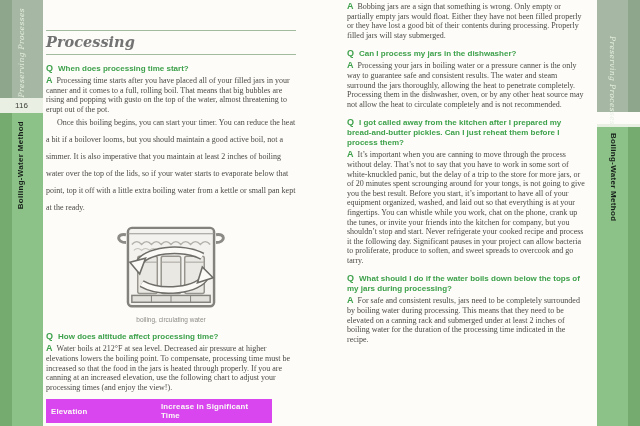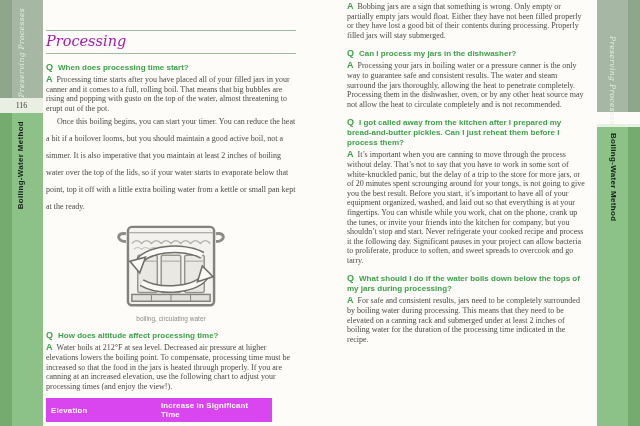--- a/index.html
+++ b/index.html
@@ -32,21 +32,21 @@
   .sidebar-right .tab-label-serif{left:11px;top:36px;}
   .sidebar-right .tab-label-sans{left:12px;top:6px;}
 
   
   .col{position:absolute;top:0;color:#4b4a44;}
   .col-left{left:46px;width:250px;}
   .col-right{left:347px;width:238px;}
 
   .section-title{margin:30px 0 0 0;border-top:1px solid #a2bb9e;border-bottom:1px solid #a2bb9e;
                  padding:2px 0 4px 0;font-family:"DejaVu Serif",serif;font-style:italic;
-                 font-weight:normal;font-size:14.5px;color:#a21caf;}
+                 font-weight:bold;font-size:14.5px;color:#737373;}
 
   .qhead{margin:8px 0 0 0;font-family:"Liberation Sans",sans-serif;font-weight:bold;
          font-size:8px;line-height:10px;color:#3ea14b;}
   .qhead .qm{margin-right:5px;font-size:9px;}
   .ans{margin:2px 0 0 0;font-size:8px;line-height:9.6px;color:#4b4a44;text-align:left;}
   .ans .am{font-family:"Liberation Sans",sans-serif;font-weight:bold;font-size:9px;
            color:#3ea14b;margin-right:4px;}
   .ans-cont{margin:0;font-size:8px;line-height:17px;color:#4b4a44;text-indent:11px;}
 
   
@@ -65,21 +65,21 @@
 </head>
 <body>
 
 <div class="spread">
 
   <div class="sidebar sidebar-left">
     <div class="tab tab-sage" style="top:0;height:98px;">
       <div class="edge edge-sage"></div>
       <span class="vtext up tab-label-serif">Preserving Processes</span>
     </div>
-    <div class="pgband" style="top:98px;font-family:Liberation Serif, serif;">
+    <div class="pgband" style="top:98px;">
       <span>116</span>
     </div>
     <div class="tab tab-green" style="top:113px;height:313px;">
       <div class="edge edge-green"></div>
       <span class="vtext up tab-label-sans">Boiling-Water Method</span>
     </div>
   </div>
 
   <div class="sidebar sidebar-right">
     <div class="tab tab-sage" style="top:0;height:112px;">

